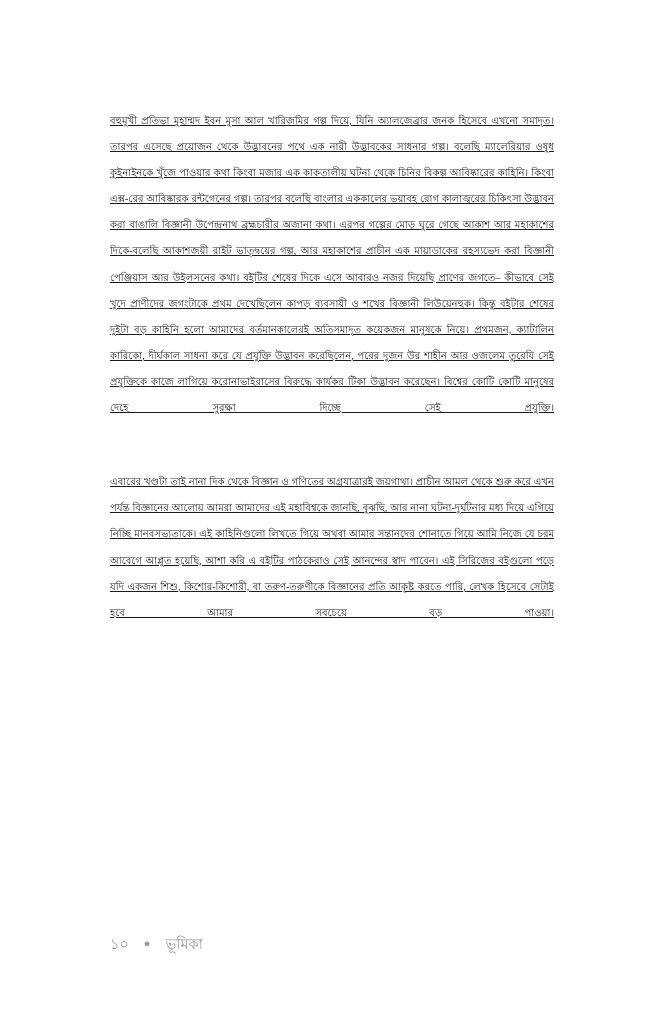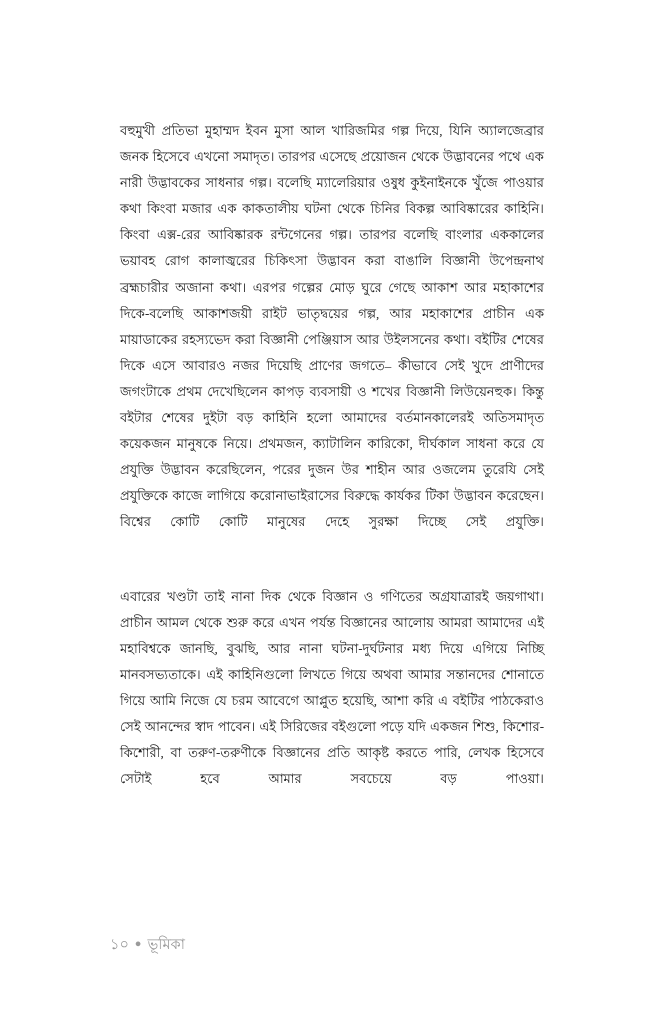--- a/index.html
+++ b/index.html
@@ -20,50 +20,51 @@
   }
 
   .text-column {
     position: absolute;
     left: 110px;
     top: 108px;
     width: 444px;
   }
 
   .body-paragraph {
-    margin: 10px;
+    margin: 0;
     font-family: "Liberation Serif", "DejaVu Serif", serif;
-    font-size: 13px;
+    font-size: 10px;
     line-height: 26.1px;
     color: #1a1a1a;
     text-align: justify;
     text-justify: inter-word;
     word-spacing: 0.02em;
     letter-spacing: 0.002em;
+    text-decoration: underline;
     -webkit-font-smoothing: antialiased;
   }
 
   .body-paragraph + .body-paragraph {
     margin-top: 22px;
   }
 
   
   .body-paragraph::after {
     content: "";
     display: inline-block;
     width: 100%;
   }
 
   .page-footer {
     position: absolute;
     left: 110px;
     top: 934px;
     display: flex;
     align-items: baseline;
-    gap: 6px;
+    gap: 15px;
     font-family: "Liberation Serif", "DejaVu Serif", serif;
     font-size: 14.5px;
     line-height: 20px;
     color: #9a9a9a;
     white-space: nowrap;
   }
 
   .page-footer .folio-sep {
     font-size: 11px;
     line-height: 20px;

